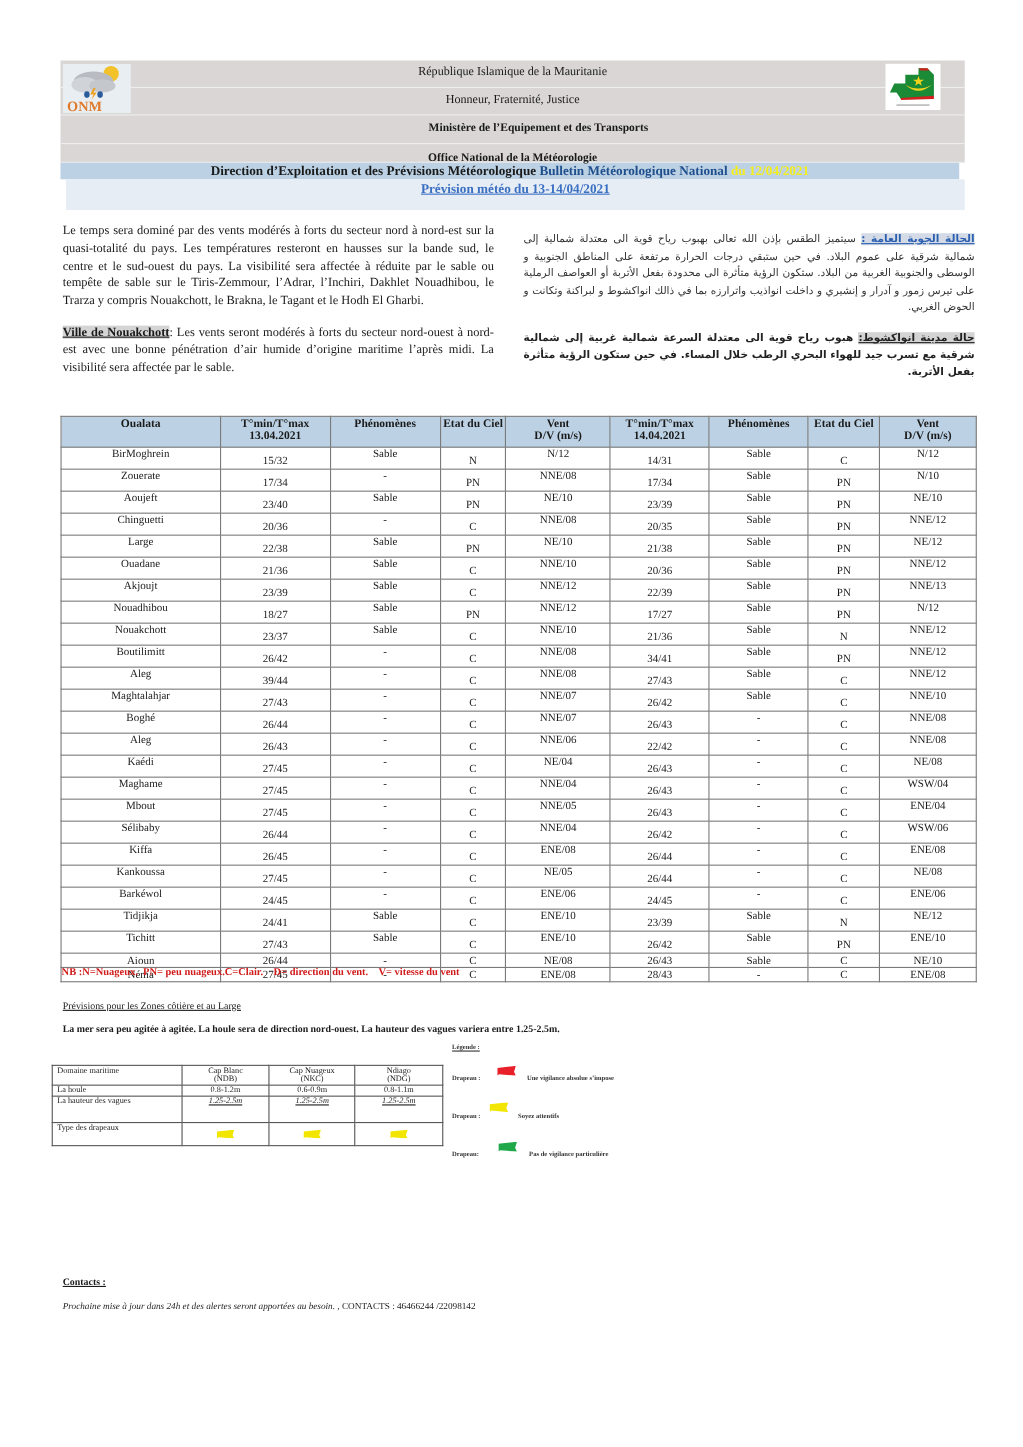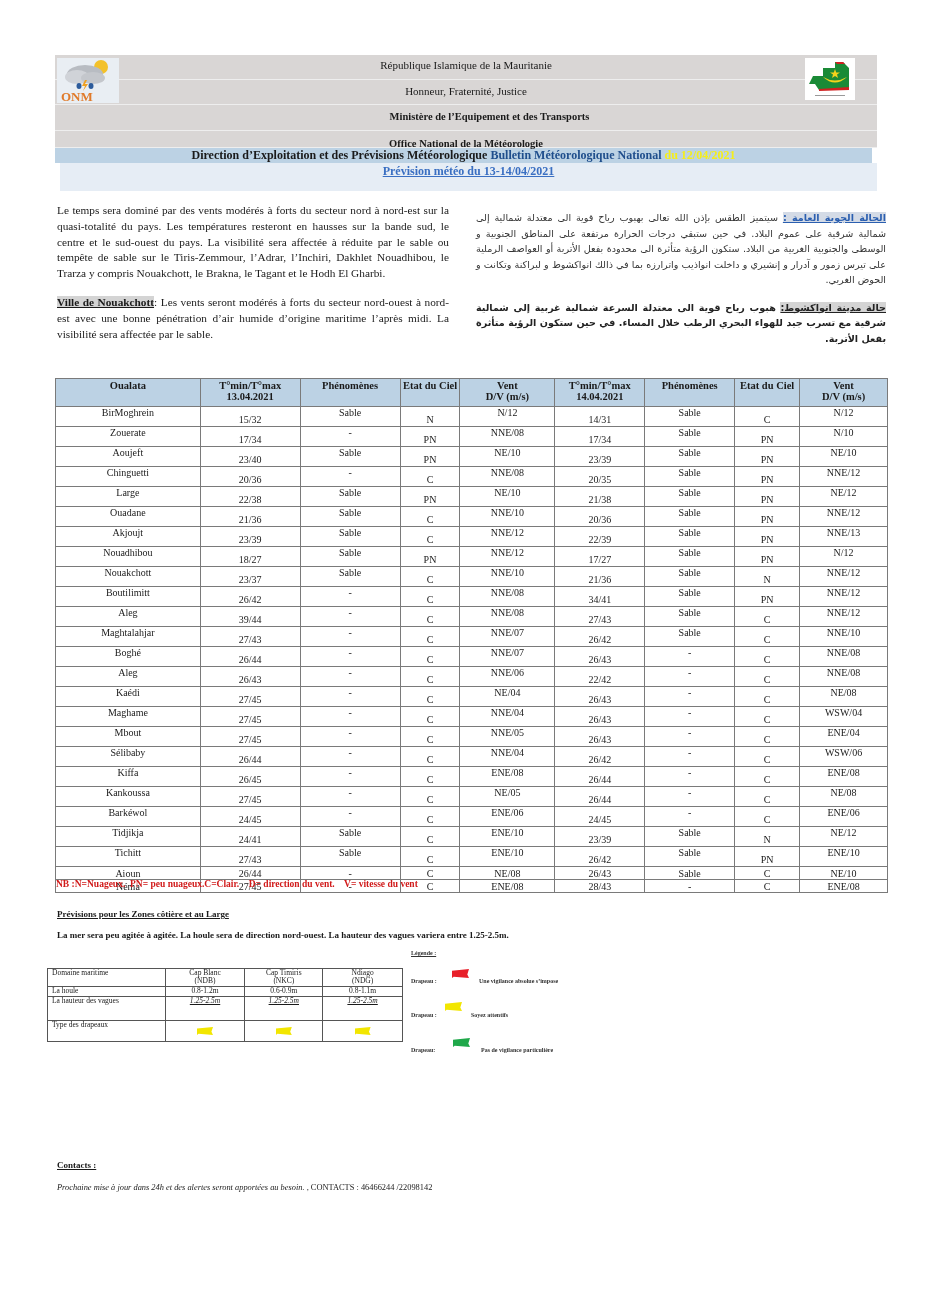--- a/index.html
+++ b/index.html
@@ -35,21 +35,21 @@
     
     .wx { position: absolute; left: 55px; top: 378px; width: 833px; border-collapse: collapse; font-size: 10px; }
     .wx th { background: #bcd2e4; font-weight: bold; font-size: 10.5px; border: 1px solid #7a7a7a; height: 26px; line-height: 11px; vertical-align: top; padding: 1px 1px 0 1px; text-align: center; }
     .wx td { border: 1px solid #7a7a7a; text-align: center; padding: 0; height: 18px; font-size: 10px; vertical-align: top; line-height: 10px; }
     .wx td.lo { vertical-align: bottom; padding-bottom: 1px; }
     .wx td.hi { vertical-align: top; padding-top: 1px; }
     .wx tr.compact td { height: 12px; line-height: 11px; vertical-align: middle; padding: 0; }
     .nb { position: absolute; left: 56px; top: 879px; font-size: 9.5px; color: #d11a1a; font-weight: bold; white-space: pre; }
 
     
-    .mar-title { position: absolute; left: 57px; top: 909px; font-size: 9px; font-weight: bold; text-decoration: underline; }
+    .mar-title { position: absolute; left: 57px; top: 909px; font-size: 9px; font-weight: normal; text-decoration: underline; }
     .mar-text { position: absolute; left: 57px; top: 930px; font-size: 9px; font-weight: bold; }
 
     .mar-tbl { position: absolute; left: 47px; top: 968px; width: 356px; border-collapse: collapse; font-size: 7.5px; }
     .mar-tbl td { border: 1px solid #555; padding: 0 4px; vertical-align: top; line-height: 8px; }
     .mar-tbl td.c { text-align: center; }
     .mar-tbl td.it { font-style: italic; text-decoration: underline; text-align: center; }
     .mar-tbl tr.h td { height: 17px; }
     .mar-tbl tr.hl td { height: 9px; }
     .mar-tbl tr.hv td { height: 23px; }
     .mar-tbl tr.fl td { height: 20px; }
@@ -427,21 +427,21 @@
   <colgroup>
       <col style="width:118px">
       <col style="width:80px">
       <col style="width:78px">
       <col style="width:80px">
     </colgroup>
   <tbody>
       <tr class="h">
     <td>Domaine maritime</td>
     <td class="c"><span>Cap Blanc</span><br><span>(NDB)</span></td>
-    <td class="c"><span>Cap Timiris</span><br><span>(NKC)</span></td>
+    <td class="c"><span>Cap Nuageux</span><br><span>(NKC)</span></td>
     <td class="c"><span>Ndiago</span><br><span>(NDG)</span></td>
   </tr>
   <tr class="hl">
     <td>La houle</td>
     <td class="c">0.8-1.2m</td>
     <td class="c">0.6-0.9m</td>
     <td class="c">0.8-1.1m</td>
   </tr>
   <tr class="hv">
     <td>La hauteur des  vagues</td>

